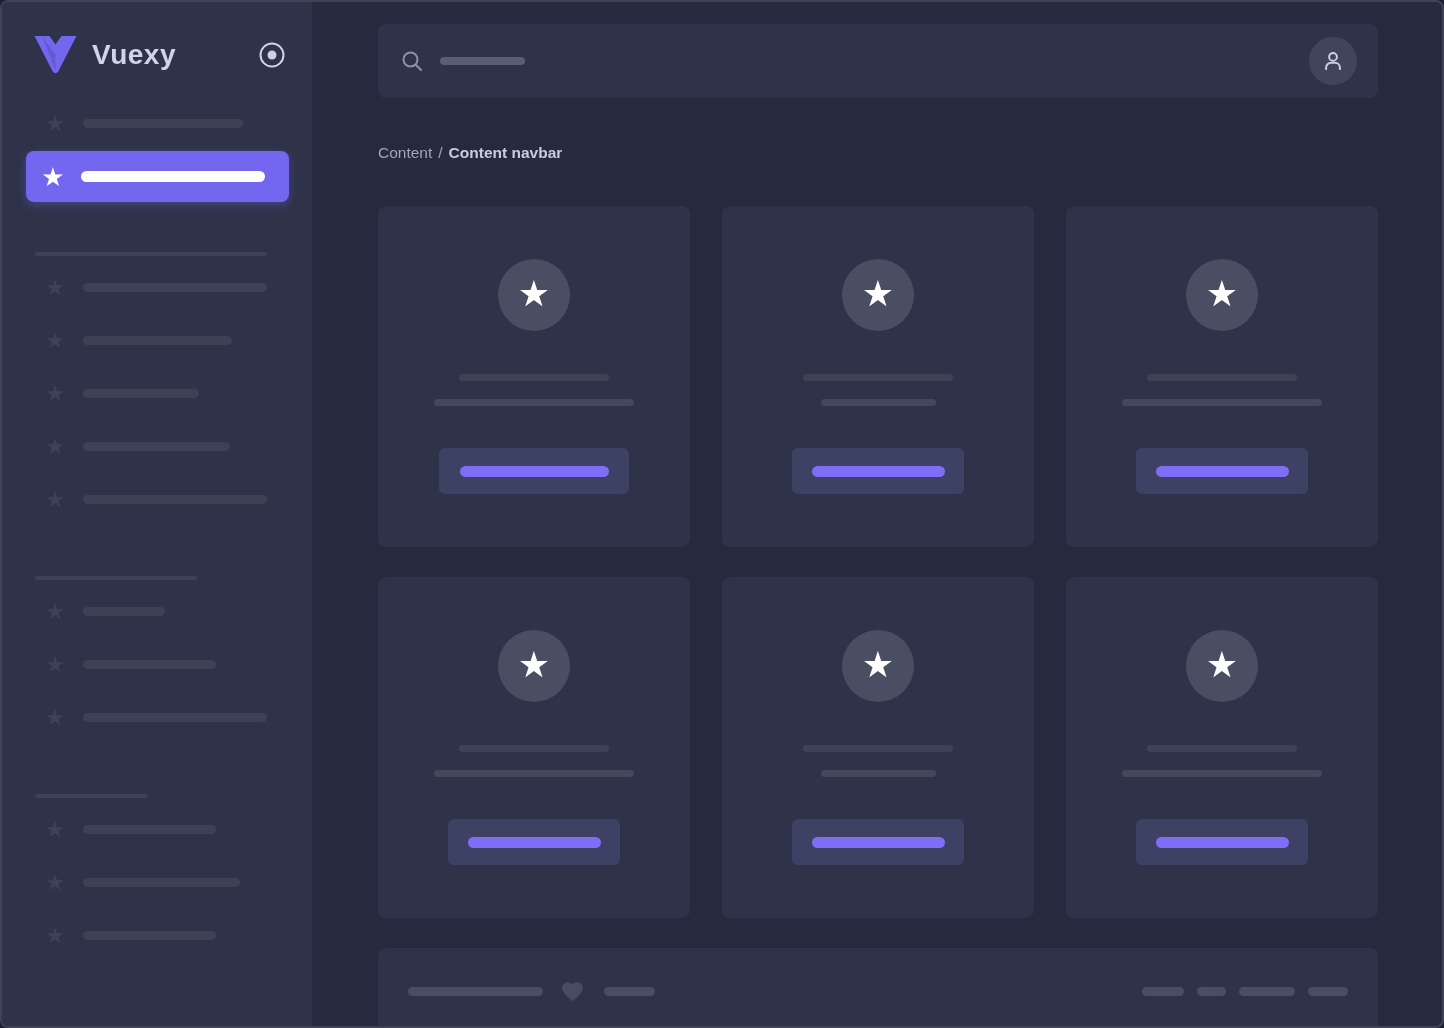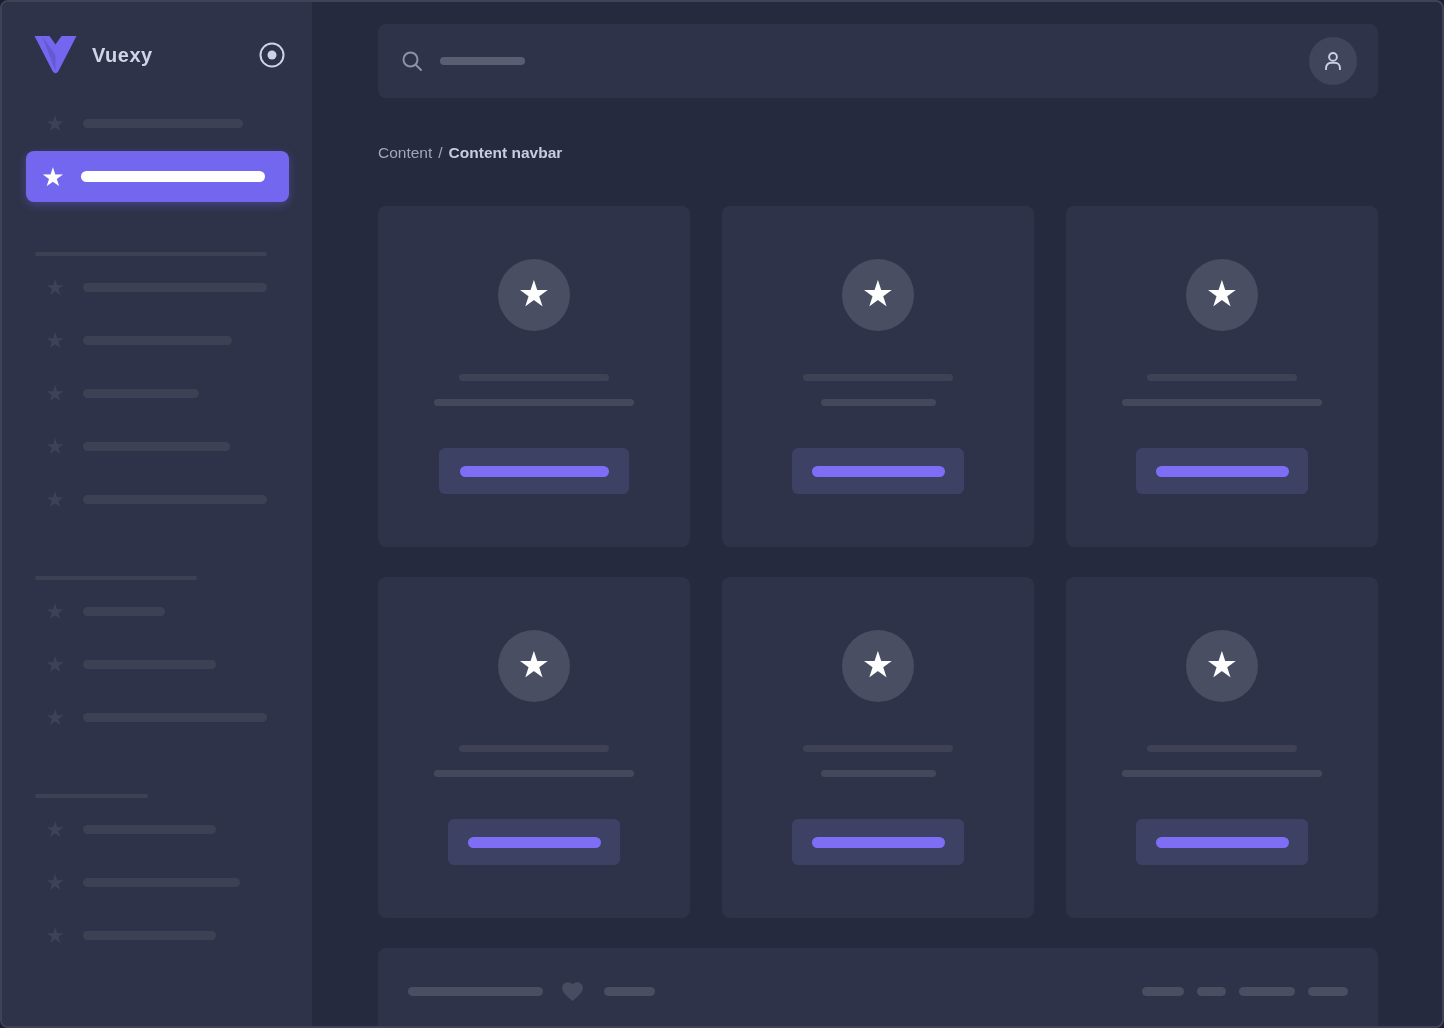--- a/index.html
+++ b/index.html
@@ -13,21 +13,21 @@
     --heart:#484c60; --white:#ffffff;
   }
   *{box-sizing:border-box;margin:0;padding:0;}
   html,body{background:#1b1f30;font-family:"Liberation Sans","DejaVu Sans",sans-serif;}
   .page{width:1444px;height:1028px;border:2px solid var(--frame-border);border-radius:8px;
         overflow:hidden;display:flex;background:var(--main-bg);}
   
   .sidebar{width:310px;flex:0 0 310px;background:var(--panel-bg);height:100%;overflow:hidden;}
   .logo-row{display:flex;align-items:center;padding:28px 26px 0 30px;height:78px;}
   .logo-mark{width:47px;height:42px;display:flex;align-items:center;justify-content:center;}
-  .logo-text{font-size:20px;font-weight:700;color:var(--logo-text);margin-left:13px;letter-spacing:.5px;}
+  .logo-text{font-size:28px;font-weight:700;color:var(--logo-text);margin-left:13px;letter-spacing:.5px;}
   .pin-toggle{margin-left:auto;color:var(--header-icon);display:flex;align-items:center;}
   .nav{margin-top:17px;}
   .side-item{display:flex;align-items:center;height:53px;padding:0 24px 0 40px;}
   .side-item .star{width:26px;font-family:"DejaVu Sans",sans-serif;font-size:22px;line-height:1;
         color:var(--muted-star);display:flex;align-items:center;justify-content:center;}
   .side-item .bar{margin-left:15px;height:9px;border-radius:5px;background:var(--muted-bar);}
   .side-item.active{margin:1px 23px 0 24px;height:51px;border-radius:8px;background:var(--primary);
         padding:0 14px;box-shadow:0 3px 10px rgba(115,103,240,.35);}
   .side-item.active .star{color:var(--white);font-size:26px;}
   .side-item.active .bar{background:var(--white);height:11px;border-radius:6px;}

